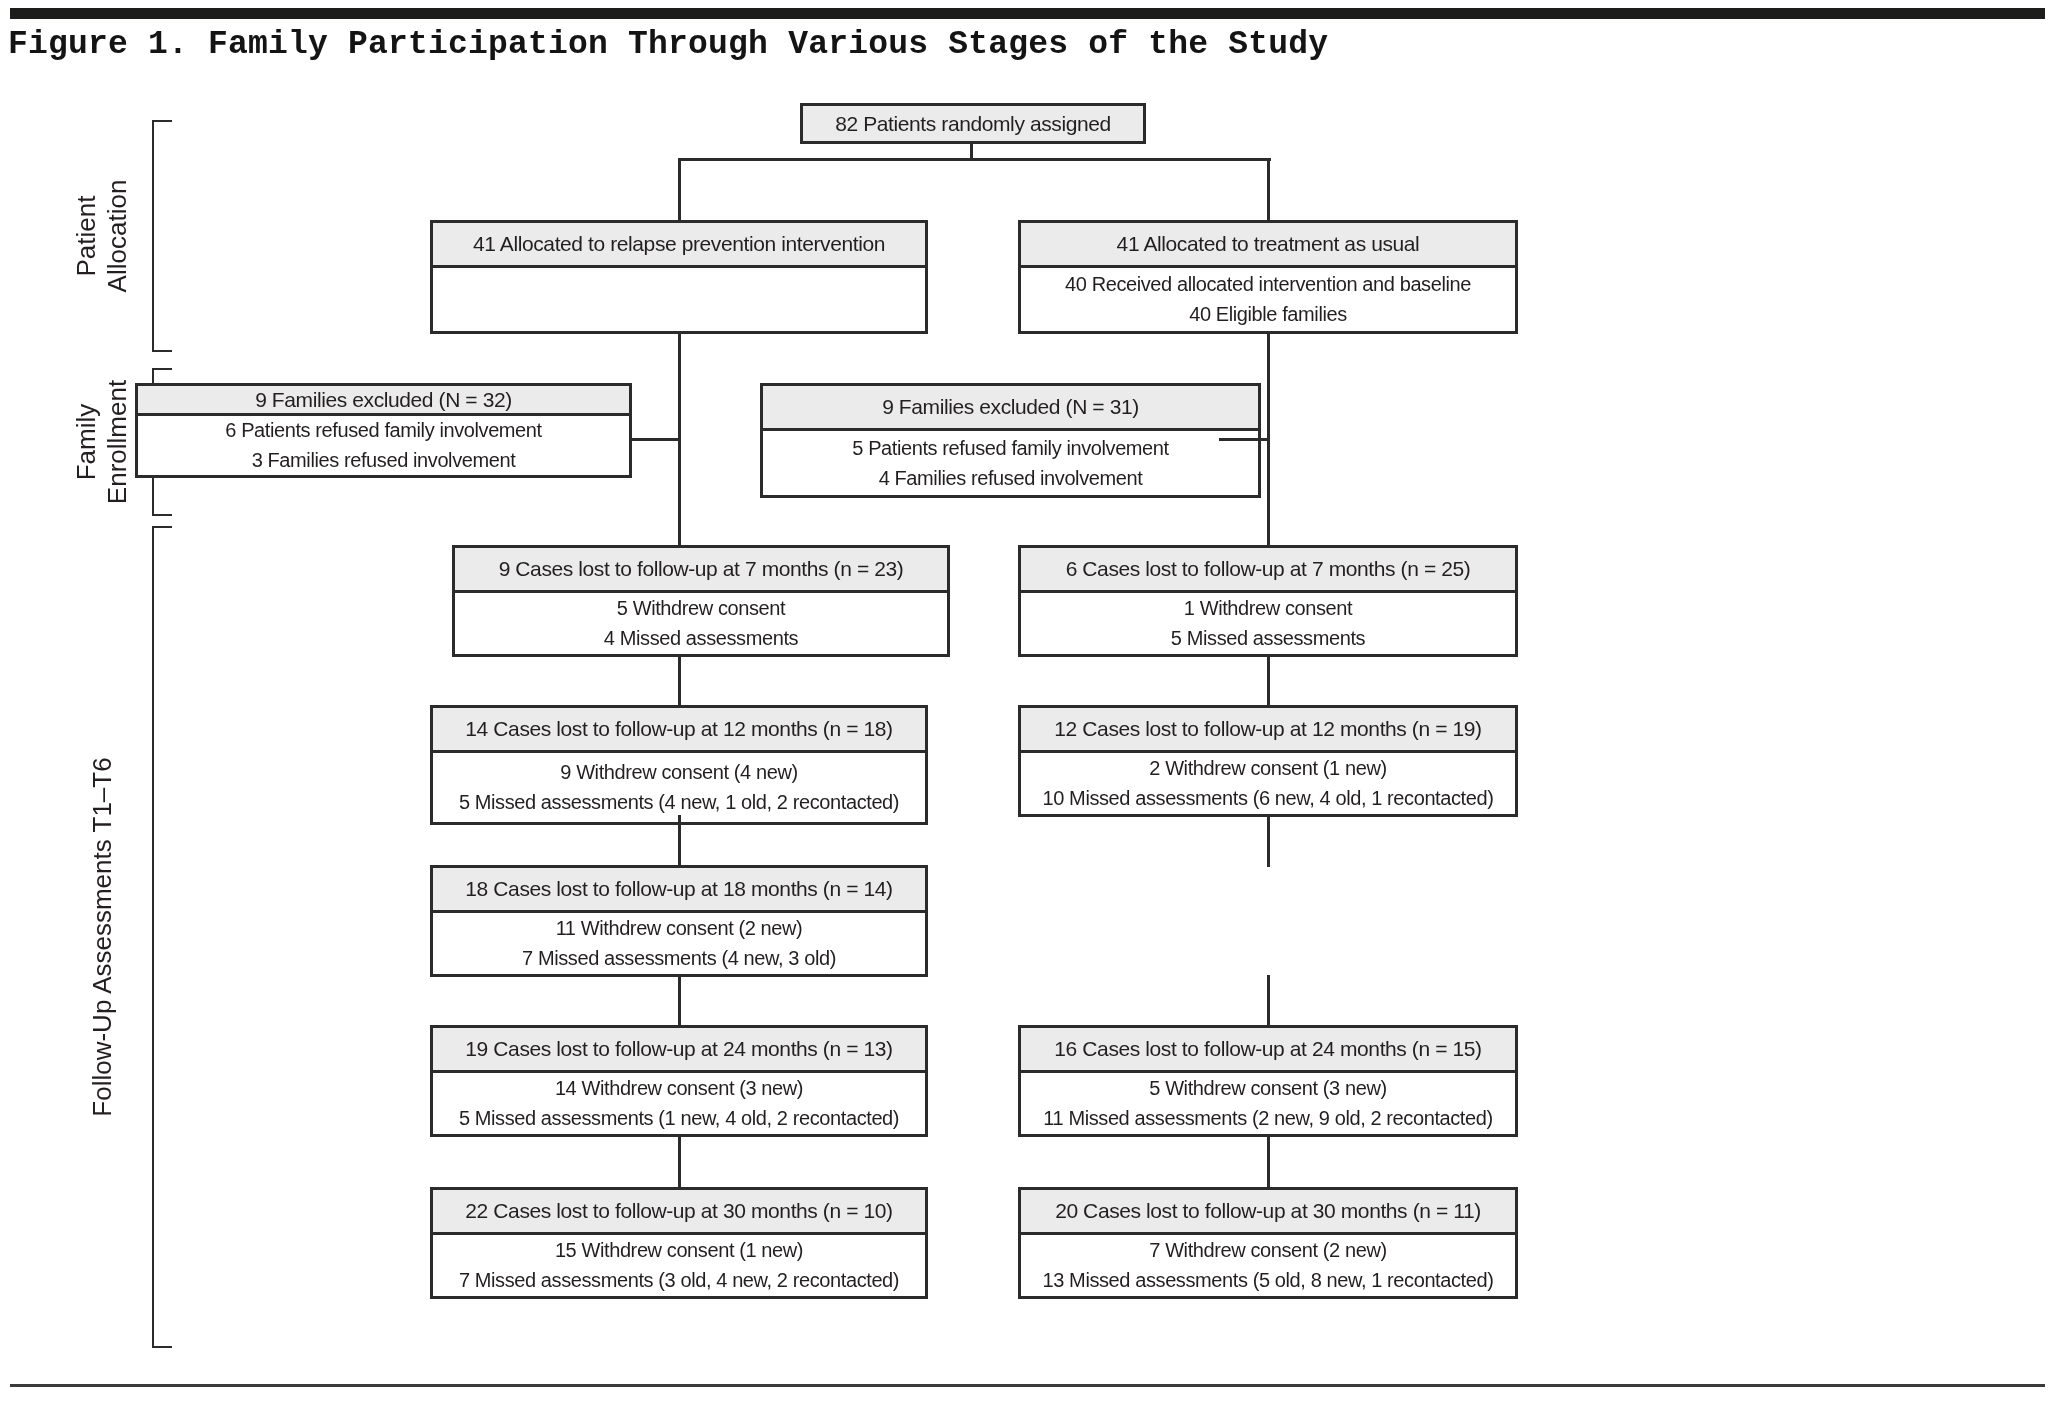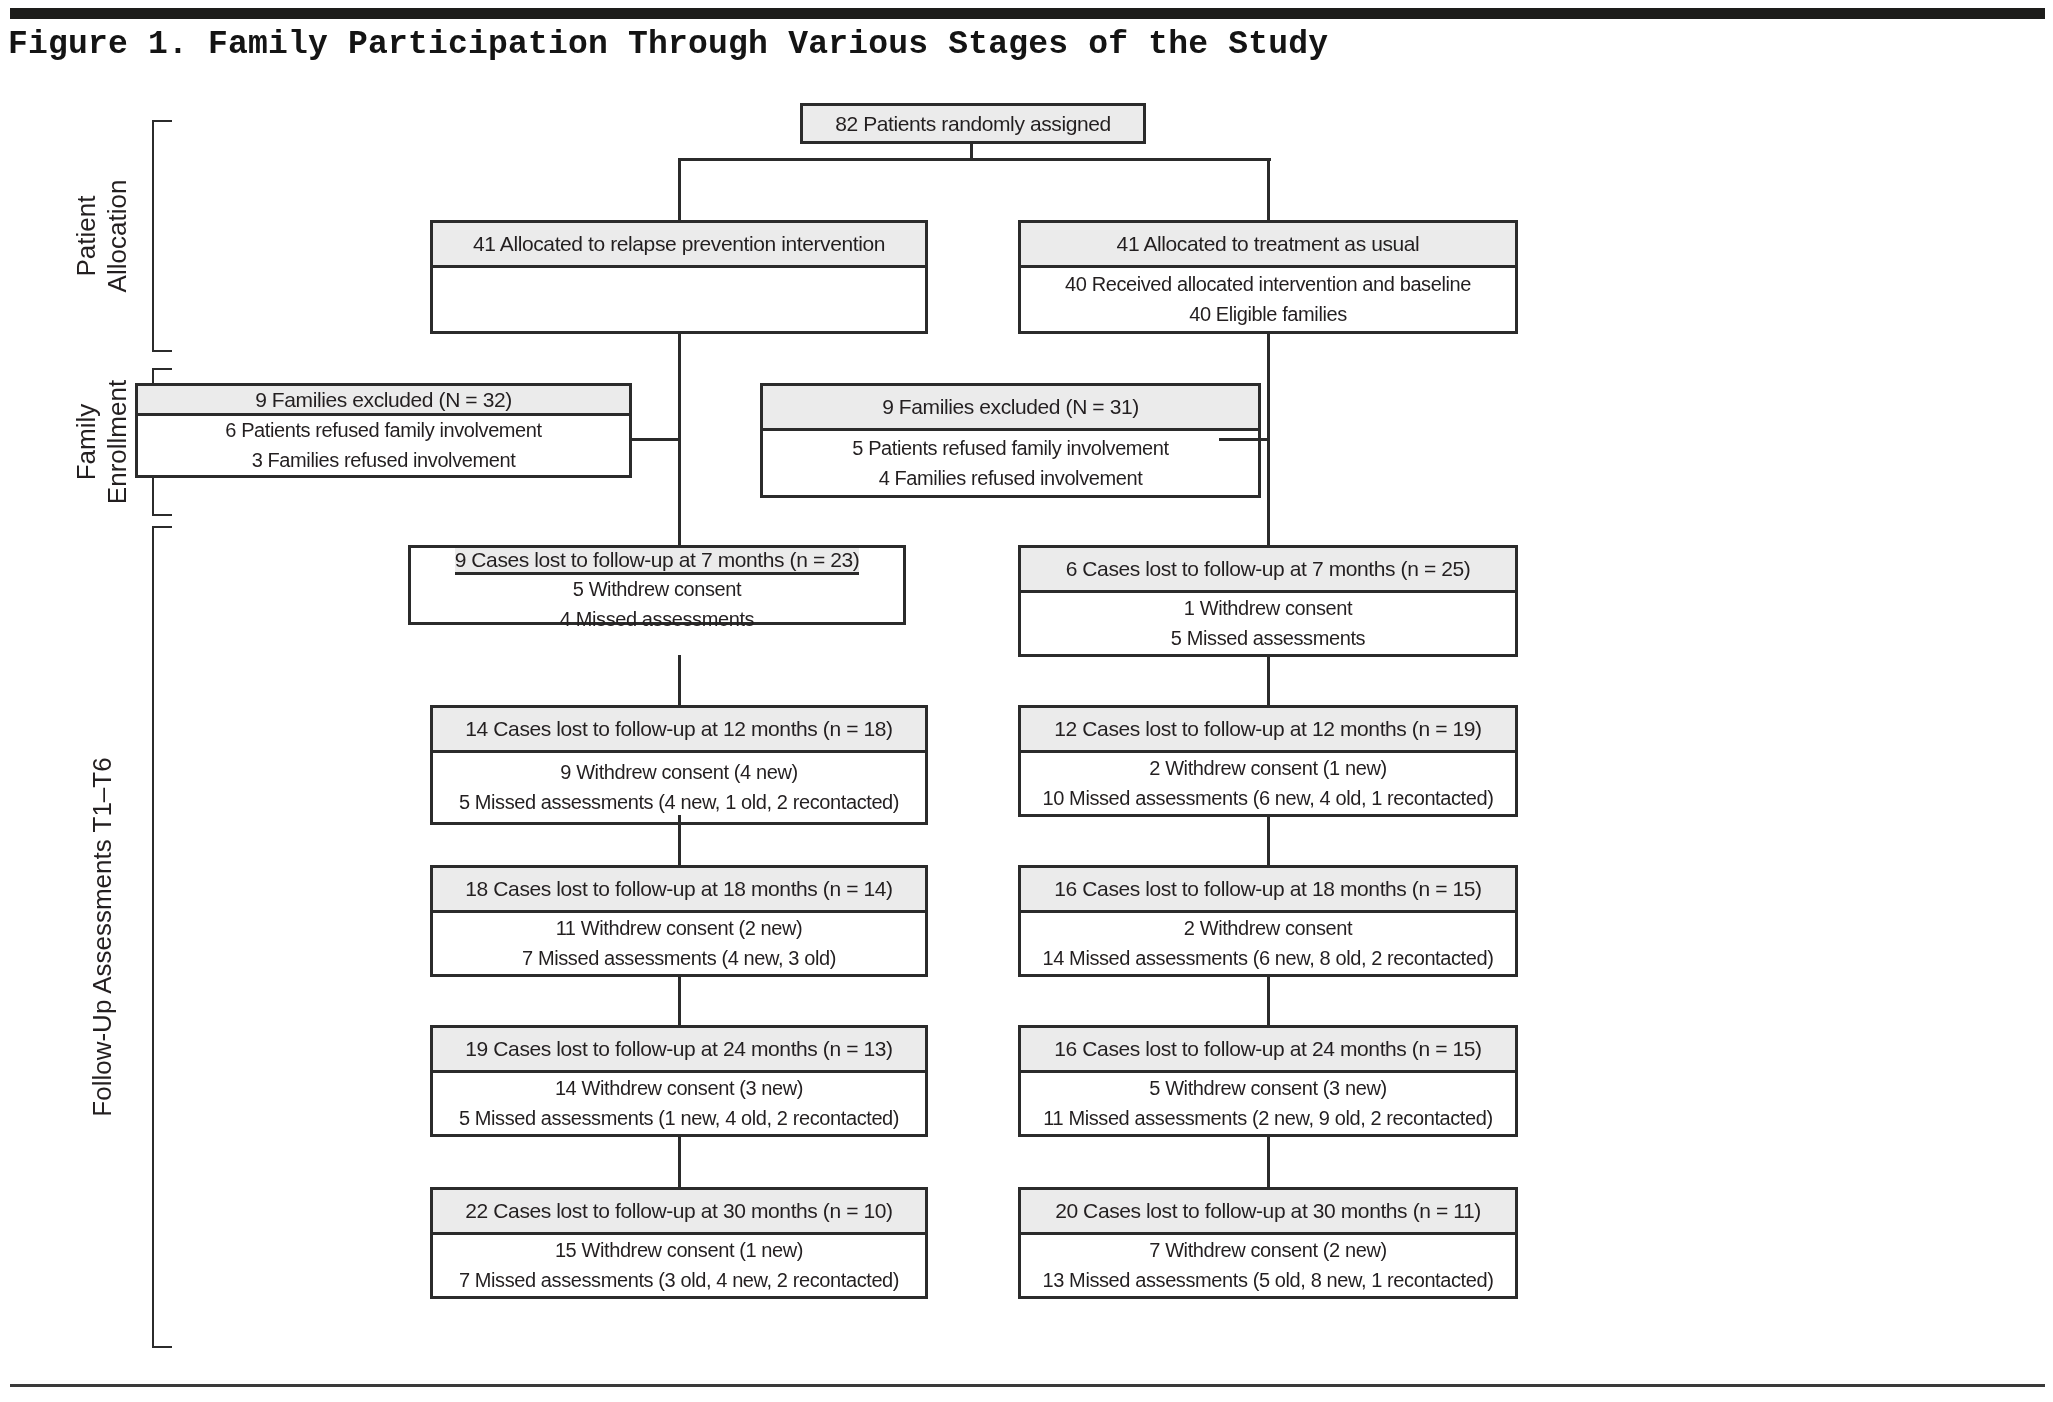--- a/index.html
+++ b/index.html
@@ -94,21 +94,21 @@
   <div class="sbox" style="left:720px;top:383px;width:501px;height:115px;margin-left:40px;">
     <div class="hd">9 Families excluded (N = 31)</div>
     <div class="bd">
       <div class="line">5 Patients refused family involvement</div>
       <div class="line">4 Families refused involvement</div>
     </div>
   </div>
   <div class="ln" style="left:630px;top:438px;width:51px;height:3px;"></div>
   <div class="ln" style="left:1219px;top:438px;width:51px;height:3px;"></div>
 
-  <div class="sbox" style="left:408px;top:545px;width:498px;height:80px;align-items:center;">
+  <div class="sbox" style="left:452px;top:545px;width:498px;height:112px;">
     <div class="hd">9 Cases lost to follow-up at 7 months (n = 23)</div>
     <div class="bd">
       <div class="line">5 Withdrew consent</div>
       <div class="line">4 Missed assessments</div>
     </div>
   </div>
   <div class="sbox" style="left:430px;top:705px;width:498px;height:120px;">
     <div class="hd">14 Cases lost to follow-up at 12 months (n = 18)</div>
     <div class="bd">
       <div class="line">9 Withdrew consent (4 new)</div>
@@ -144,27 +144,20 @@
       <div class="line">5 Missed assessments</div>
     </div>
   </div>
   <div class="sbox" style="left:1018px;top:705px;width:500px;height:112px;">
     <div class="hd">12 Cases lost to follow-up at 12 months (n = 19)</div>
     <div class="bd">
       <div class="line">2 Withdrew consent (1 new)</div>
       <div class="line">10 Missed assessments (6 new, 4 old, 1 recontacted)</div>
     </div>
   </div>
-  <div class="sbox" style="left:1018px;top:865px;width:500px;height:112px;">
-    <div class="hd">16 Cases lost to follow-up at 18 months (n = 15)</div>
-    <div class="bd">
-      <div class="line">2 Withdrew consent</div>
-      <div class="line">14 Missed assessments (6 new, 8 old, 2 recontacted)</div>
-    </div>
-  </div>
   <div class="sbox" style="left:1018px;top:1025px;width:500px;height:112px;">
     <div class="hd">16 Cases lost to follow-up at 24 months (n = 15)</div>
     <div class="bd">
       <div class="line">5 Withdrew consent (3 new)</div>
       <div class="line">11 Missed assessments (2 new, 9 old, 2 recontacted)</div>
     </div>
   </div>
   <div class="sbox" style="left:1018px;top:1187px;width:500px;height:112px;">
     <div class="hd">20 Cases lost to follow-up at 30 months (n = 11)</div>
     <div class="bd">

